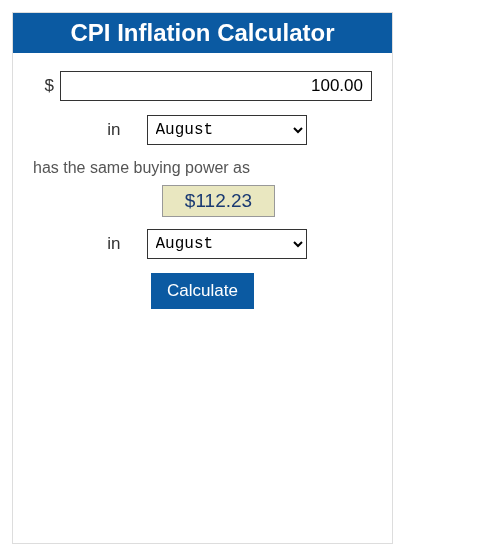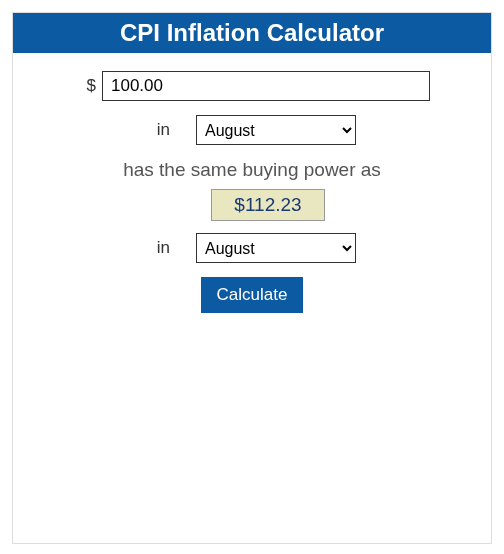--- a/index.html
+++ b/index.html
@@ -6,21 +6,21 @@
       box-sizing: border-box;
       margin: 0;
       padding: 0;
     }
     body {
       font-family: Arial, Helvetica, sans-serif;
       background: #ffffff;
       padding: 12px;
     }
     .calculator {
-      width: 480px;
+      width: 381px;
       border: 1px solid #ddd;
       background: #ffffff;
     }
     .header {
       background: #0b5aa2;
       color: #ffffff;
       text-align: center;
       font-size: 24px;
       font-weight: bold;
       padding: 6px 0;
@@ -39,48 +39,48 @@
     .label-prefix {
       color: #333;
       font-size: 17px;
       width: 22px;
       text-align: right;
     }
     .amount-input {
       width: 328px;
       height: 30px;
       border: 1px solid #333;
-      text-align: left;
+      text-align: right;
       padding: 0 8px;
       font-size: 17px;
       font-family: Arial, Helvetica, sans-serif;
     }
     .select-month {
       width: 160px;
       height: 30px;
       border: 1px solid #333;
       font-size: 16px;
       padding: 0 4px;
-      font-family: Liberation Sans, sans-serif;
+      font-family: Liberation Mono, monospace;
       background: #ffffff;
       margin-left: 20px;
     }
     .select-year {
       width: 160px;
       height: 30px;
       border: 1px solid #333;
       font-size: 16px;
       padding: 0 4px;
       font-family: Arial, Helvetica, sans-serif;
       background: #ffffff;
     }
     .buying-power-text {
-      text-align: center;
+      text-align: left;
       color: #555;
-      font-size: 19px;
+      font-size: 16px;
       margin-bottom: 8px;
     }
     .result-row {
       display: flex;
       justify-content: center;
       margin-bottom: 12px;
     }
     .result-box {
       background: #e9e7c0;
       border: 1px solid #999;

